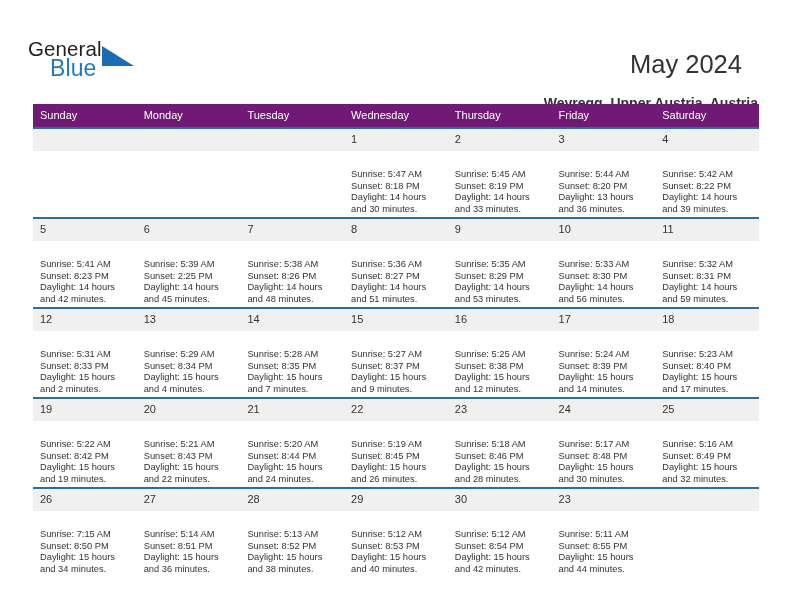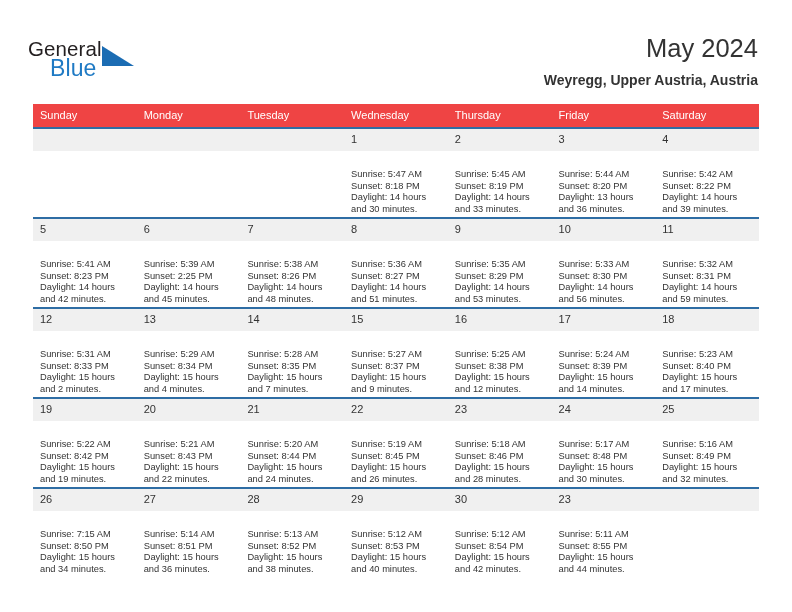--- a/index.html
+++ b/index.html
@@ -70,21 +70,21 @@
     position: absolute;
     right: 34px;
     top: 33px;
     text-align: right;
   }
   .cal-title {
     font-size: 25.5px;
     line-height: 30px;
     color: #333333;
     font-weight: normal;
-    margin: 0;
+    margin: 16px;
     white-space: nowrap;
     text-align: right;
   }
   .cal-subtitle {
     margin-top: 9px;
     font-size: 14px;
     line-height: 16px;
     color: #333333;
     font-weight: bold;
     white-space: nowrap;
@@ -95,21 +95,21 @@
     position: absolute;
     left: 33px;
     top: 104px;
     width: 726px;
     border-collapse: collapse;
     table-layout: fixed;
   }
   .calendar col { width: 103.71px; }
 
   thead th {
-    background: #ef4444;
+    background: #701a75;
     color: #ffffff;
     font-size: 11px;
     font-weight: normal;
     text-align: left;
     padding: 5px 0 5px 7px;
     height: 11px;
     line-height: 13px;
     border: none;
   }
 

